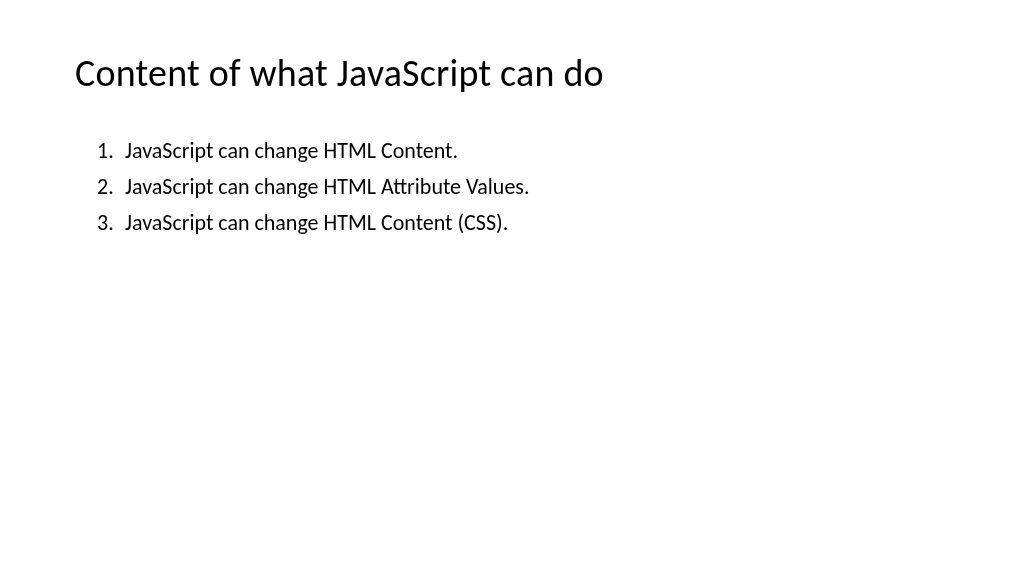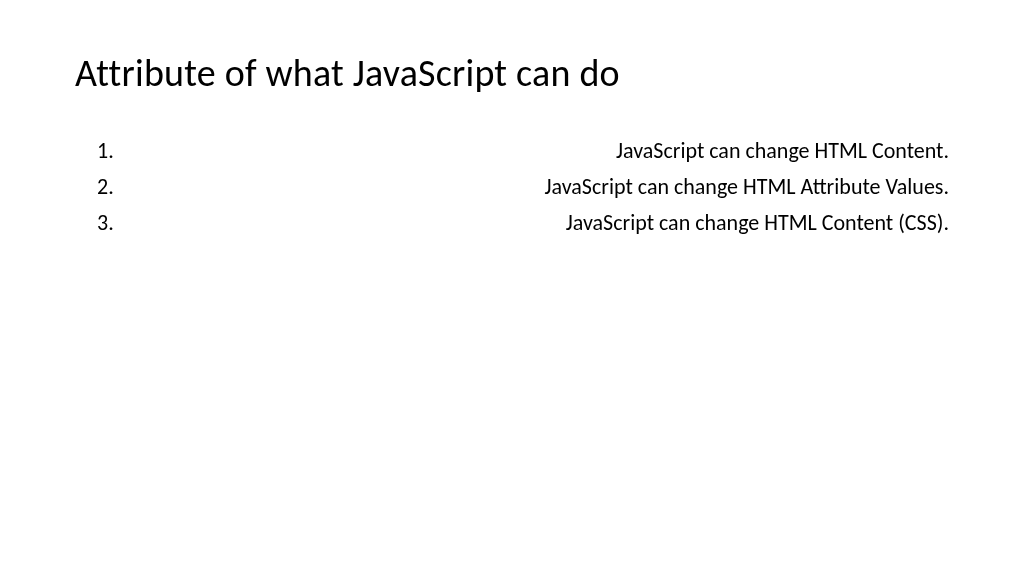--- a/index.html
+++ b/index.html
@@ -26,30 +26,29 @@
       counter-reset: item;
       padding-left: 22px;
     }
     .list-item {
       counter-increment: item;
       font-size: 22px;
       line-height: 1.55;
       position: relative;
       padding-left: 28px;
       margin-bottom: 2px;
-      text-align: right;
     }
     .list-item::before {
       content: counter(item) ".";
       position: absolute;
       left: 0;
     }
   </style>
 </head>
 <body>
 
-<h1 class="slide-title">Attribute of what JavaScript can do</h1>
+<h1 class="slide-title">Content of what JavaScript can do</h1>
 
 <ol class="list">
   <li class="list-item">JavaScript can change HTML Content.</li>
   <li class="list-item">JavaScript can change HTML Attribute Values.</li>
   <li class="list-item">JavaScript can change HTML Content (CSS).</li>
 </ol>
 
 </body></html>

